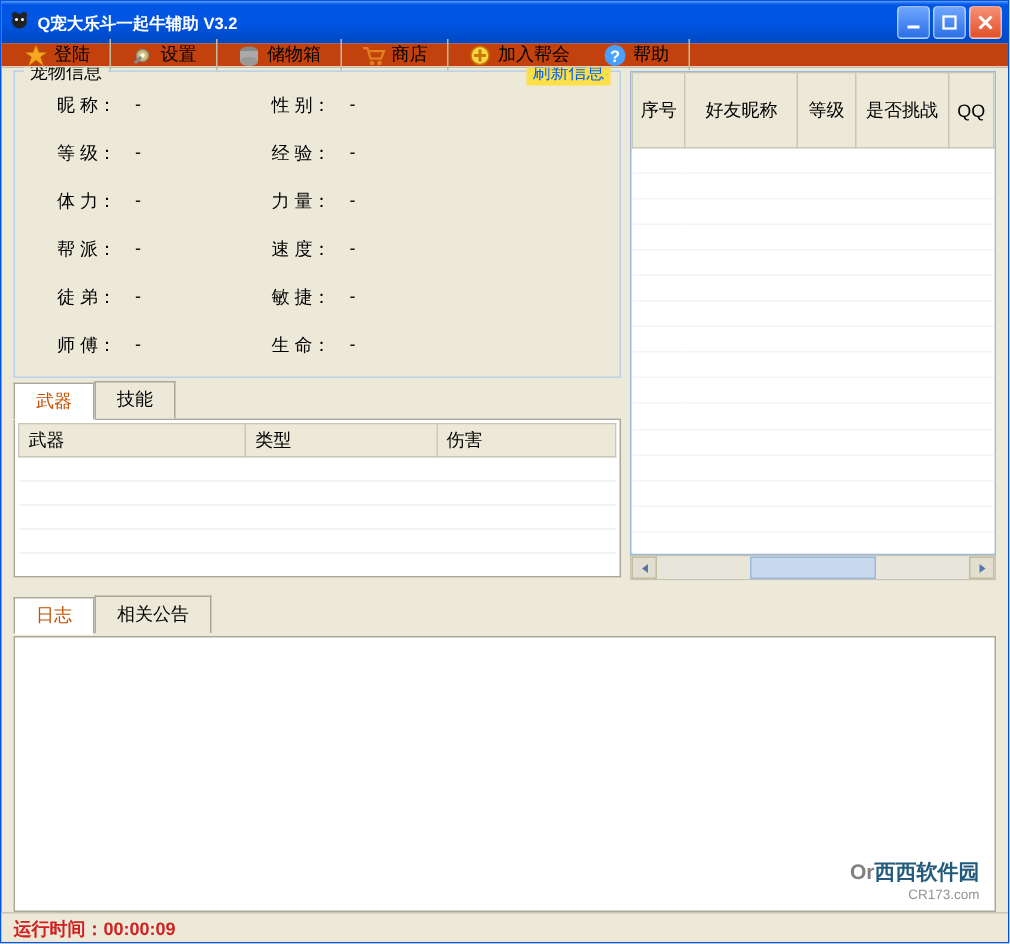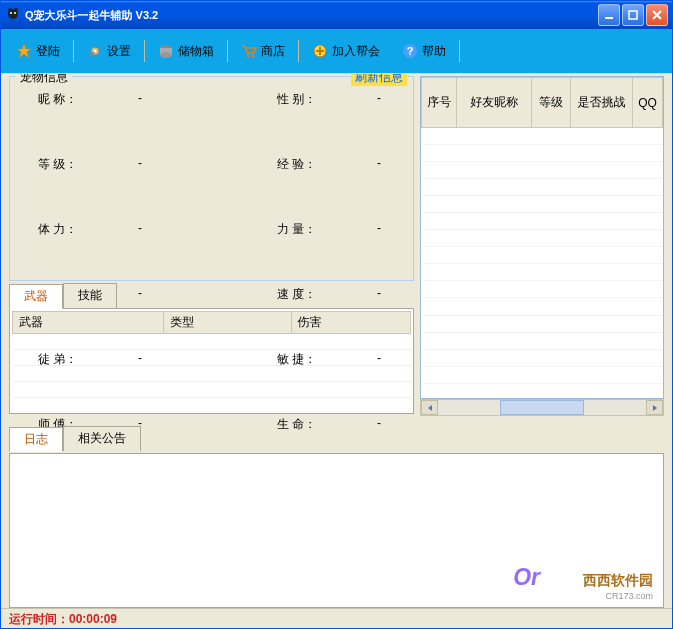--- a/index.html
+++ b/index.html
@@ -8,35 +8,35 @@
   .titlebar { height: 28px; background: linear-gradient(to bottom, #3c8cff 0%, #0055e3 8%, #0055e3 50%, #0048c0 100%); display: flex; align-items: center; padding: 0 4px; color: #fff; }
   .titlebar .app-icon { width: 16px; height: 16px; margin-right: 4px; display:flex; align-items:center; justify-content:center;}
   .titlebar .title { flex: 1; font-weight: bold; font-size: 11px; }
   .winbtns { display: flex; gap: 2px; }
   .winbtn { width: 22px; height: 22px; border-radius: 3px; display: flex; align-items: center; justify-content: center; font-weight: bold; color: #fff; border:1px solid rgba(255,255,255,0.5); }
   .winbtn.min { background: linear-gradient(#6fa6ff,#2a6fe5); }
   .winbtn.max { background: linear-gradient(#6fa6ff,#2a6fe5); }
   .winbtn.close { background: linear-gradient(#f58f74,#e2502a); }
   .winbtn svg { width:12px; height:12px; }
 
-  .toolbar { height: 45px; background: #0ea5e9; border-bottom: 1px solid #d6d6c8; display: flex; align-items: center; padding: 2px 4px; gap: 0; }
+  .toolbar { height: 16px; background: #c2410c; border-bottom: 1px solid #d6d6c8; display: flex; align-items: center; padding: 2px 4px; gap: 0; }
   .tbbtn { padding: 2px 10px; display: flex; align-items: center; gap: 4px; border:1px solid transparent; height:24px;}
   .sep { width:1px; height:22px; background:#c0bda0; margin:0 2px;}
   .tbbtn .ticon { width:16px; height:16px; display:inline-block; position:relative; }
 
   .main { flex: 1; display: flex; flex-direction: column; padding: 2px 8px 0 8px; overflow:hidden;}
   .upper { display: flex; gap: 6px; height: 340px; }
   .left-col { width: 405px; display: flex; flex-direction: column; }
   .right-col { flex:1; display:flex; flex-direction:column;}
 
   .fieldset { border: 1px solid #b8d0e8; padding: 4px 22px; position:relative; background:#ece9d8;}
   .fieldset .legend { position:absolute; top:-8px; left:6px; background:#ece9d8; padding:0 4px; font-size:12px;}
   .petinfo { height: 205px; }
   .refresh-link { position:absolute; top:-8px; right:6px; background:#fde047; padding:0 4px; color:#0060ff; cursor:pointer;}
-  .info-grid { display:grid; grid-template-columns: 52px 91px 52px 80px; row-gap: 15px; padding:10px 6px 0 6px; font-size:12px;gap:48px;}
+  .info-grid { display:grid; grid-template-columns: 52px 91px 52px 80px; row-gap: 15px; padding:10px 6px 0 6px; font-size:12px;}
   .info-grid .lbl { text-align:left; }
   .info-grid .val { color:#000; }
   .dash { }
 
   .tabs { margin-top: 2px; display:flex; position:relative; z-index:2;}
   .tab { padding: 3px 14px; background:#ece9d8; border:1px solid #aca899; border-bottom:none; font-size:12px; cursor:pointer;}
   .tab.active { background:#fff; color:#c65000; position:relative; top:1px; border-bottom:1px solid #fff;}
   .tab-pane { border:1px solid #aca899; background:#fff; padding:2px; height: 106px; }
   .listview { width:100%; height:100%; overflow:auto; background:#fff;}
   .listview table { width:100%; border-collapse:collapse; }
@@ -57,22 +57,22 @@
 
   .midrow { display:flex; align-items:center; margin:10px 0 2px 0;}
   .midrow-left { width:405px; display:flex;}
   .midrow-right { flex:1; display:flex; align-items:center; gap:30px;}
   .btn { padding: 2px 18px; background:linear-gradient(#fff,#e6e2d6); border:1px solid #a8a490; border-radius:3px; font-size:12px; cursor:pointer; height:22px;}
   .countdown { font-size:12px;}
 
   .log-area { flex:1; display:flex; flex-direction:column; margin-top:0px; min-height:0;}
   .log-pane { flex:1; border:1px solid #aca899; background:#fff; position:relative; overflow:hidden;}
   .watermark { position:absolute; right:10px; bottom:6px; opacity:0.9; font-size:14px;}
-  .watermark .wm1 { color:#8b5cf6; font-weight:bold; font-size:23px; font-style:italic;}
-  .watermark .wm2 { color:#a16207; font-weight:bold;margin-left:43px;}
+  .watermark .wm1 { color:#737373; font-weight:bold; font-size:14px; }
+  .watermark .wm2 { color:#0c4a6e; font-weight:bold;}
   .watermark .wm3 { font-size:9px; color:#888; display:block; text-align:right;}
 
   .statusbar { height:20px; background:#ece9d8; border-top:1px solid #c8c4b2; padding:2px 8px; font-size:12px;}
   .runtime { color:#d02020; font-weight:bold;}
 </style>
 </head>
 <body>
 
 <div class="window">
   <div class="titlebar">

